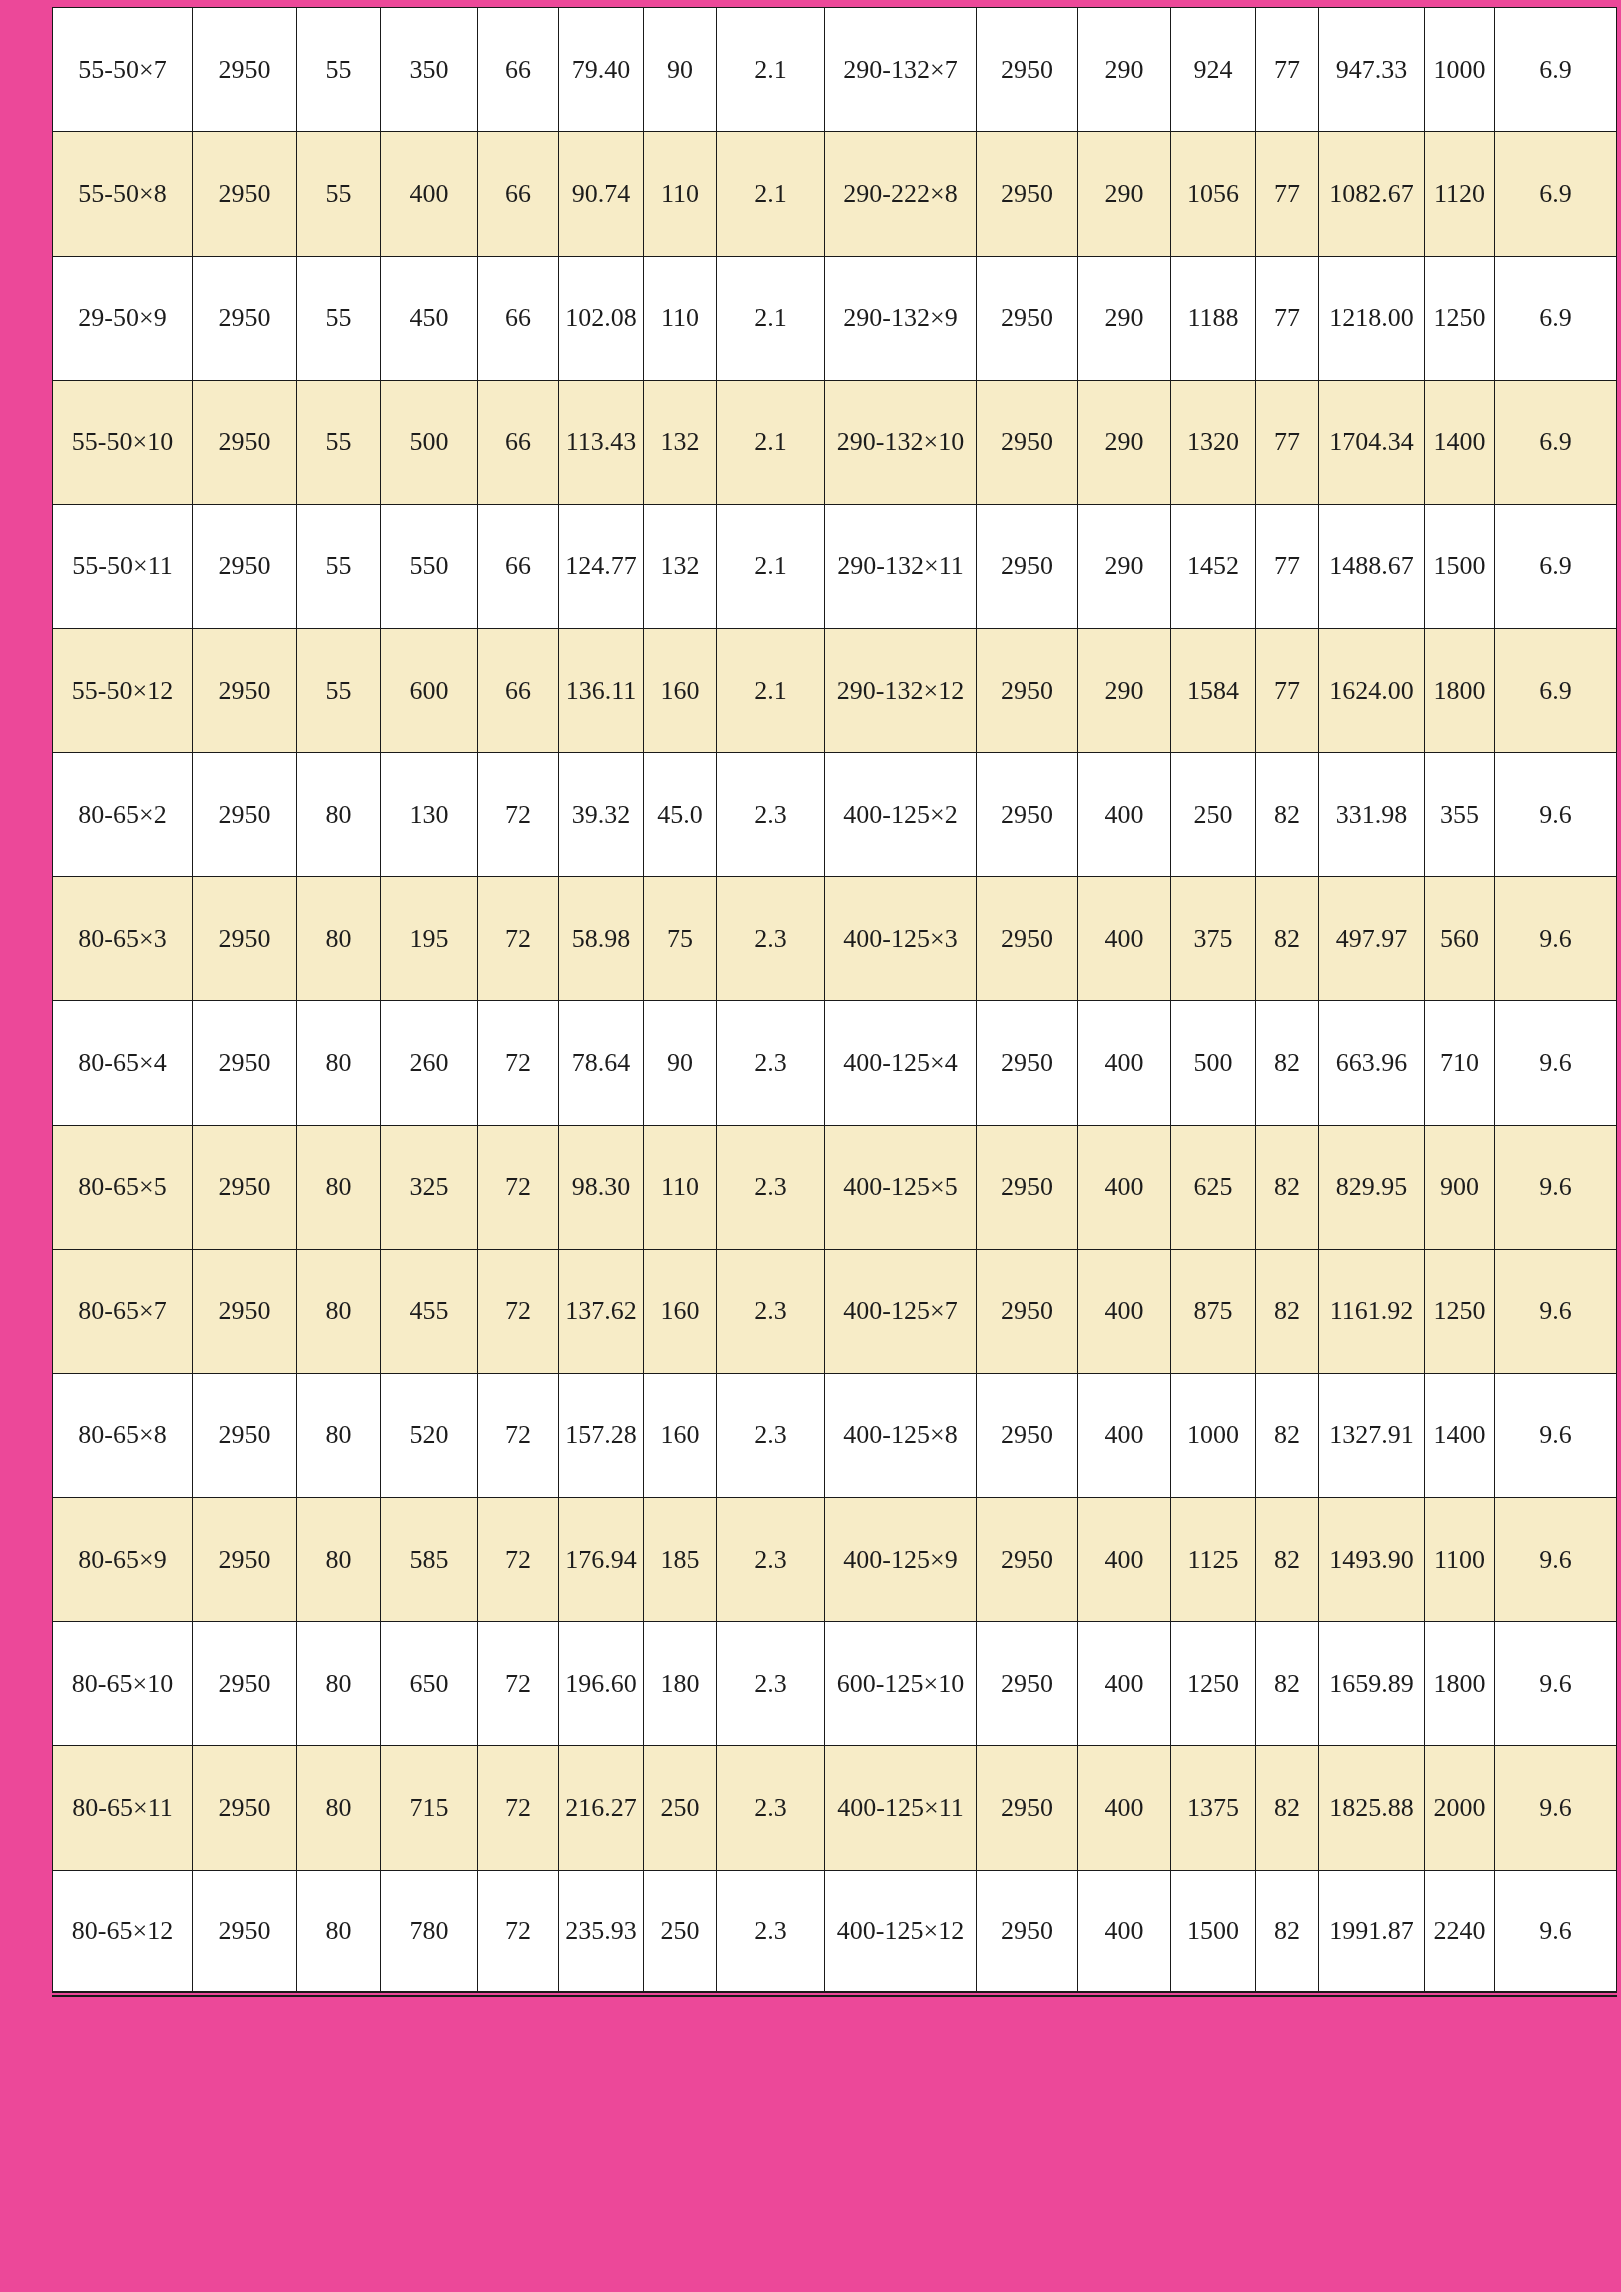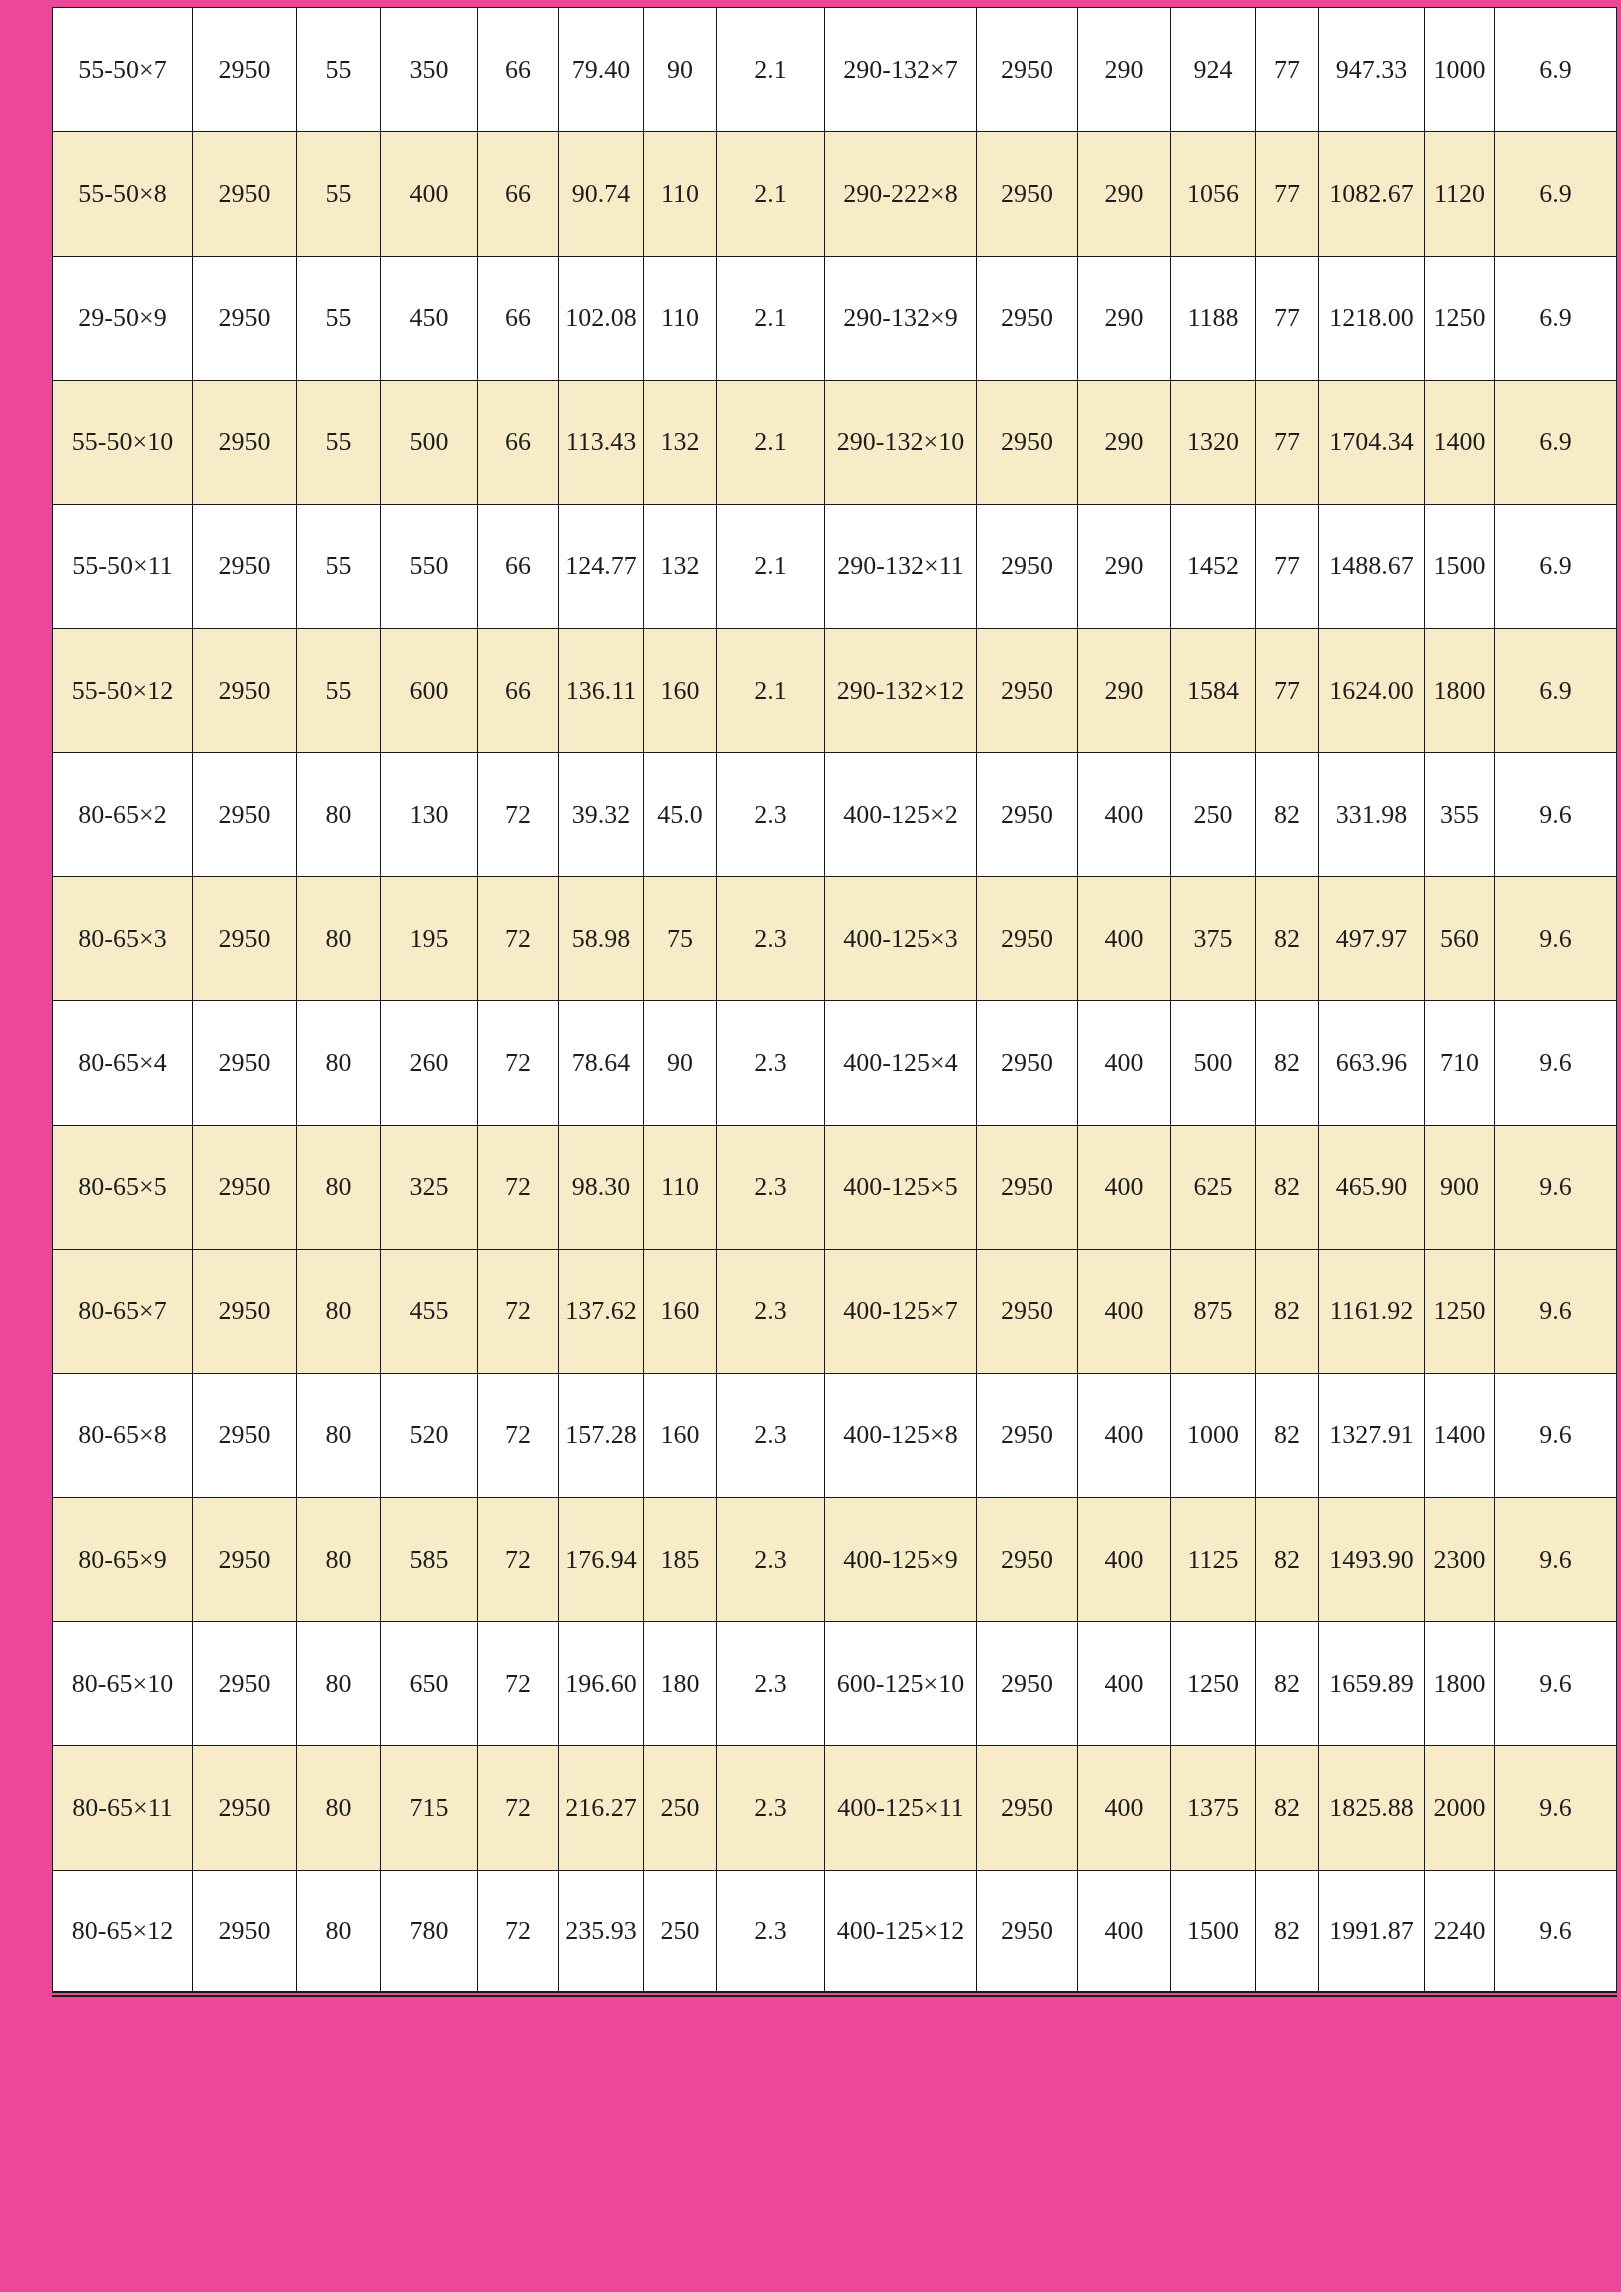--- a/index.html
+++ b/index.html
@@ -254,21 +254,21 @@
           <td>325</td>
           <td>72</td>
           <td>98.30</td>
           <td>110</td>
           <td>2.3</td>
           <td>400-125×5</td>
           <td>2950</td>
           <td>400</td>
           <td>625</td>
           <td>82</td>
-          <td>465.90</td>
+          <td>829.95</td>
           <td>900</td>
           <td>9.6</td>
         </tr>
         <tr class="alt">
           <td>80-65×7</td>
           <td>2950</td>
           <td>80</td>
           <td>455</td>
           <td>72</td>
           <td>137.62</td>
@@ -309,21 +309,21 @@
           <td>72</td>
           <td>176.94</td>
           <td>185</td>
           <td>2.3</td>
           <td>400-125×9</td>
           <td>2950</td>
           <td>400</td>
           <td>1125</td>
           <td>82</td>
           <td>1493.90</td>
-          <td>2300</td>
+          <td>1100</td>
           <td>9.6</td>
         </tr>
         <tr>
           <td>80-65×10</td>
           <td>2950</td>
           <td>80</td>
           <td>650</td>
           <td>72</td>
           <td>196.60</td>
           <td>180</td>

